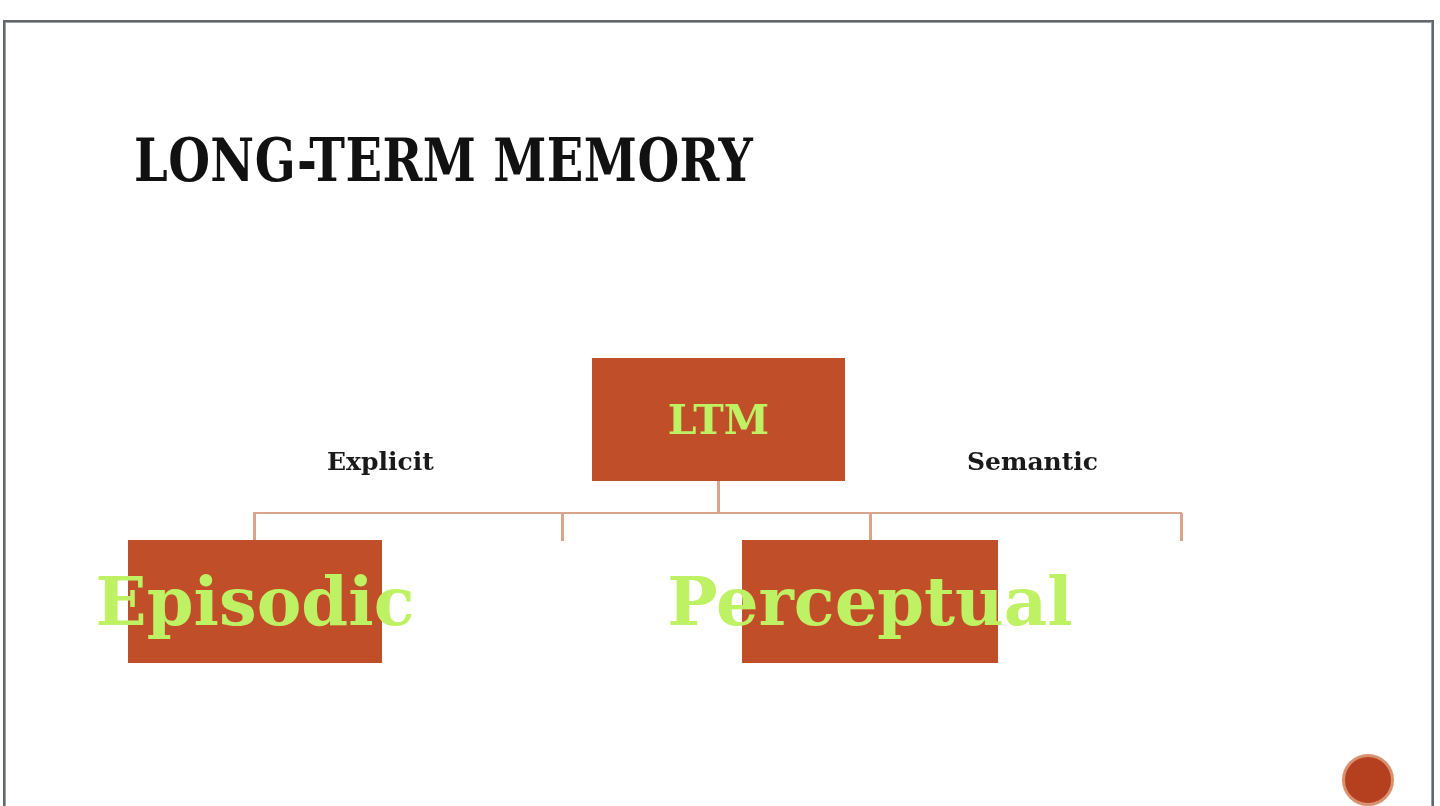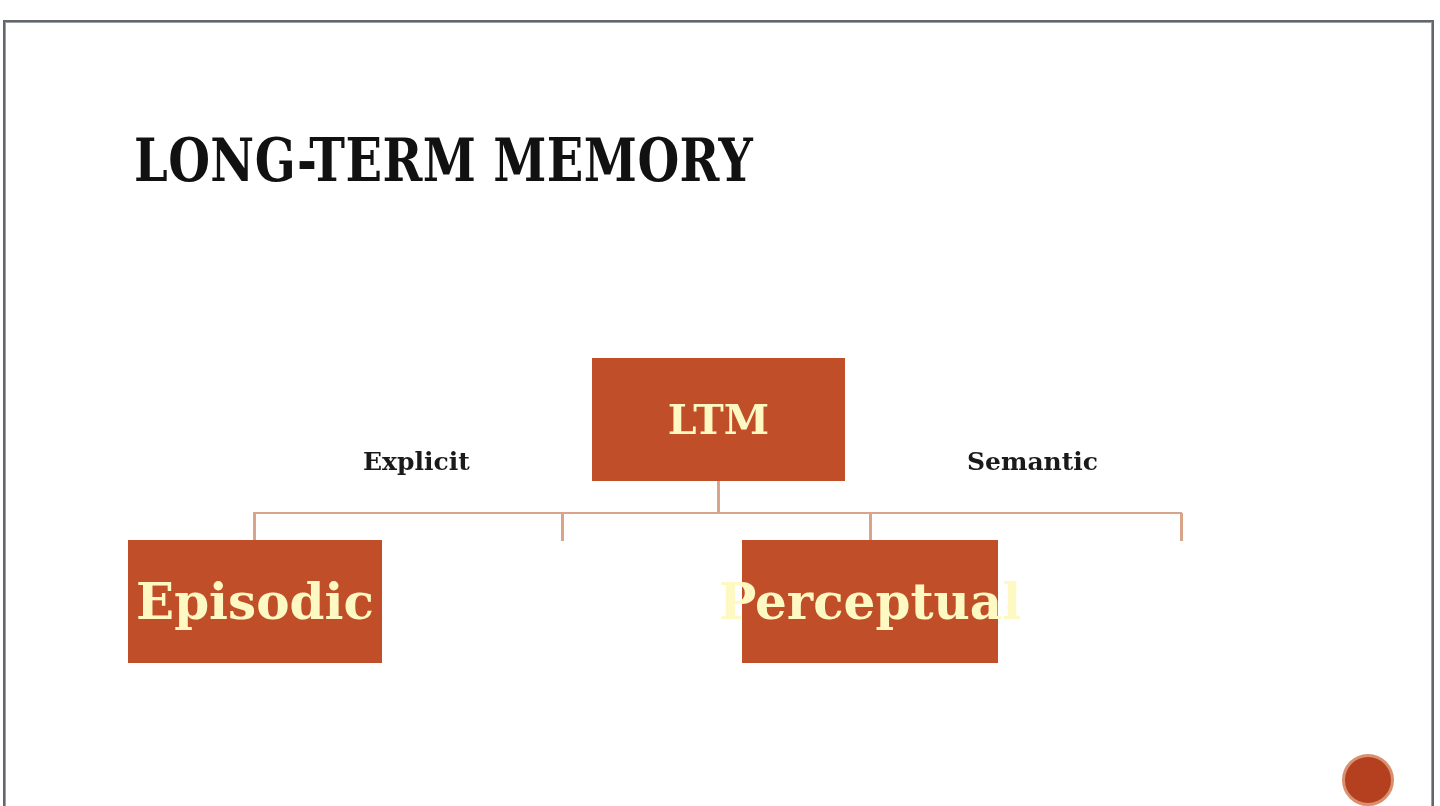--- a/index.html
+++ b/index.html
@@ -80,57 +80,57 @@
     position: absolute;
     background: #c04e28;
     display: flex;
     align-items: center;
     justify-content: center;
     box-sizing: border-box;
   }
   .node-box .node-label {
     font-family: "DejaVu Serif", "Liberation Serif", serif;
     font-weight: 700;
-    color: #fef9c3;
+    color: #bef264;
     white-space: nowrap;
     text-align: center;
   }
 
   
   #node-ltm {
     left: 592px;
     top: 358px;
     width: 253px;
     height: 123px;
   }
   #node-ltm .node-label { font-size: 41px; }
 
   
   .leaf-box {
     top: 540px;
     height: 123px;
   }
-  .leaf-box .node-label { font-size: 50px; }
+  .leaf-box .node-label { font-size: 67px; }
 
   #node-episodic   { left: 128px;  width: 254px; }
   #node-semantic   { left: 435px;  width: 255px; }
   #node-perceptual { left: 742px;  width: 256px; }
   #node-procedural { left: 1054px; width: 254px; }
 
   
   .branch-label {
     position: absolute;
     font-family: "DejaVu Serif", "Liberation Serif", serif;
     font-weight: 700;
     font-size: 25px;
     line-height: 28px;
     color: #1a1a1a;
     white-space: nowrap;
   }
-  #label-explicit { left: 327px; top: 448px; margin-left: 36px; }
+  #label-explicit { left: 327px; top: 448px; }
   #label-implicit { left: 967px; top: 448px; }
 
   
   #corner-dot {
     position: absolute;
     left: 1342px;
     top: 754px;
     width: 52px;
     height: 52px;
     border-radius: 50%;

